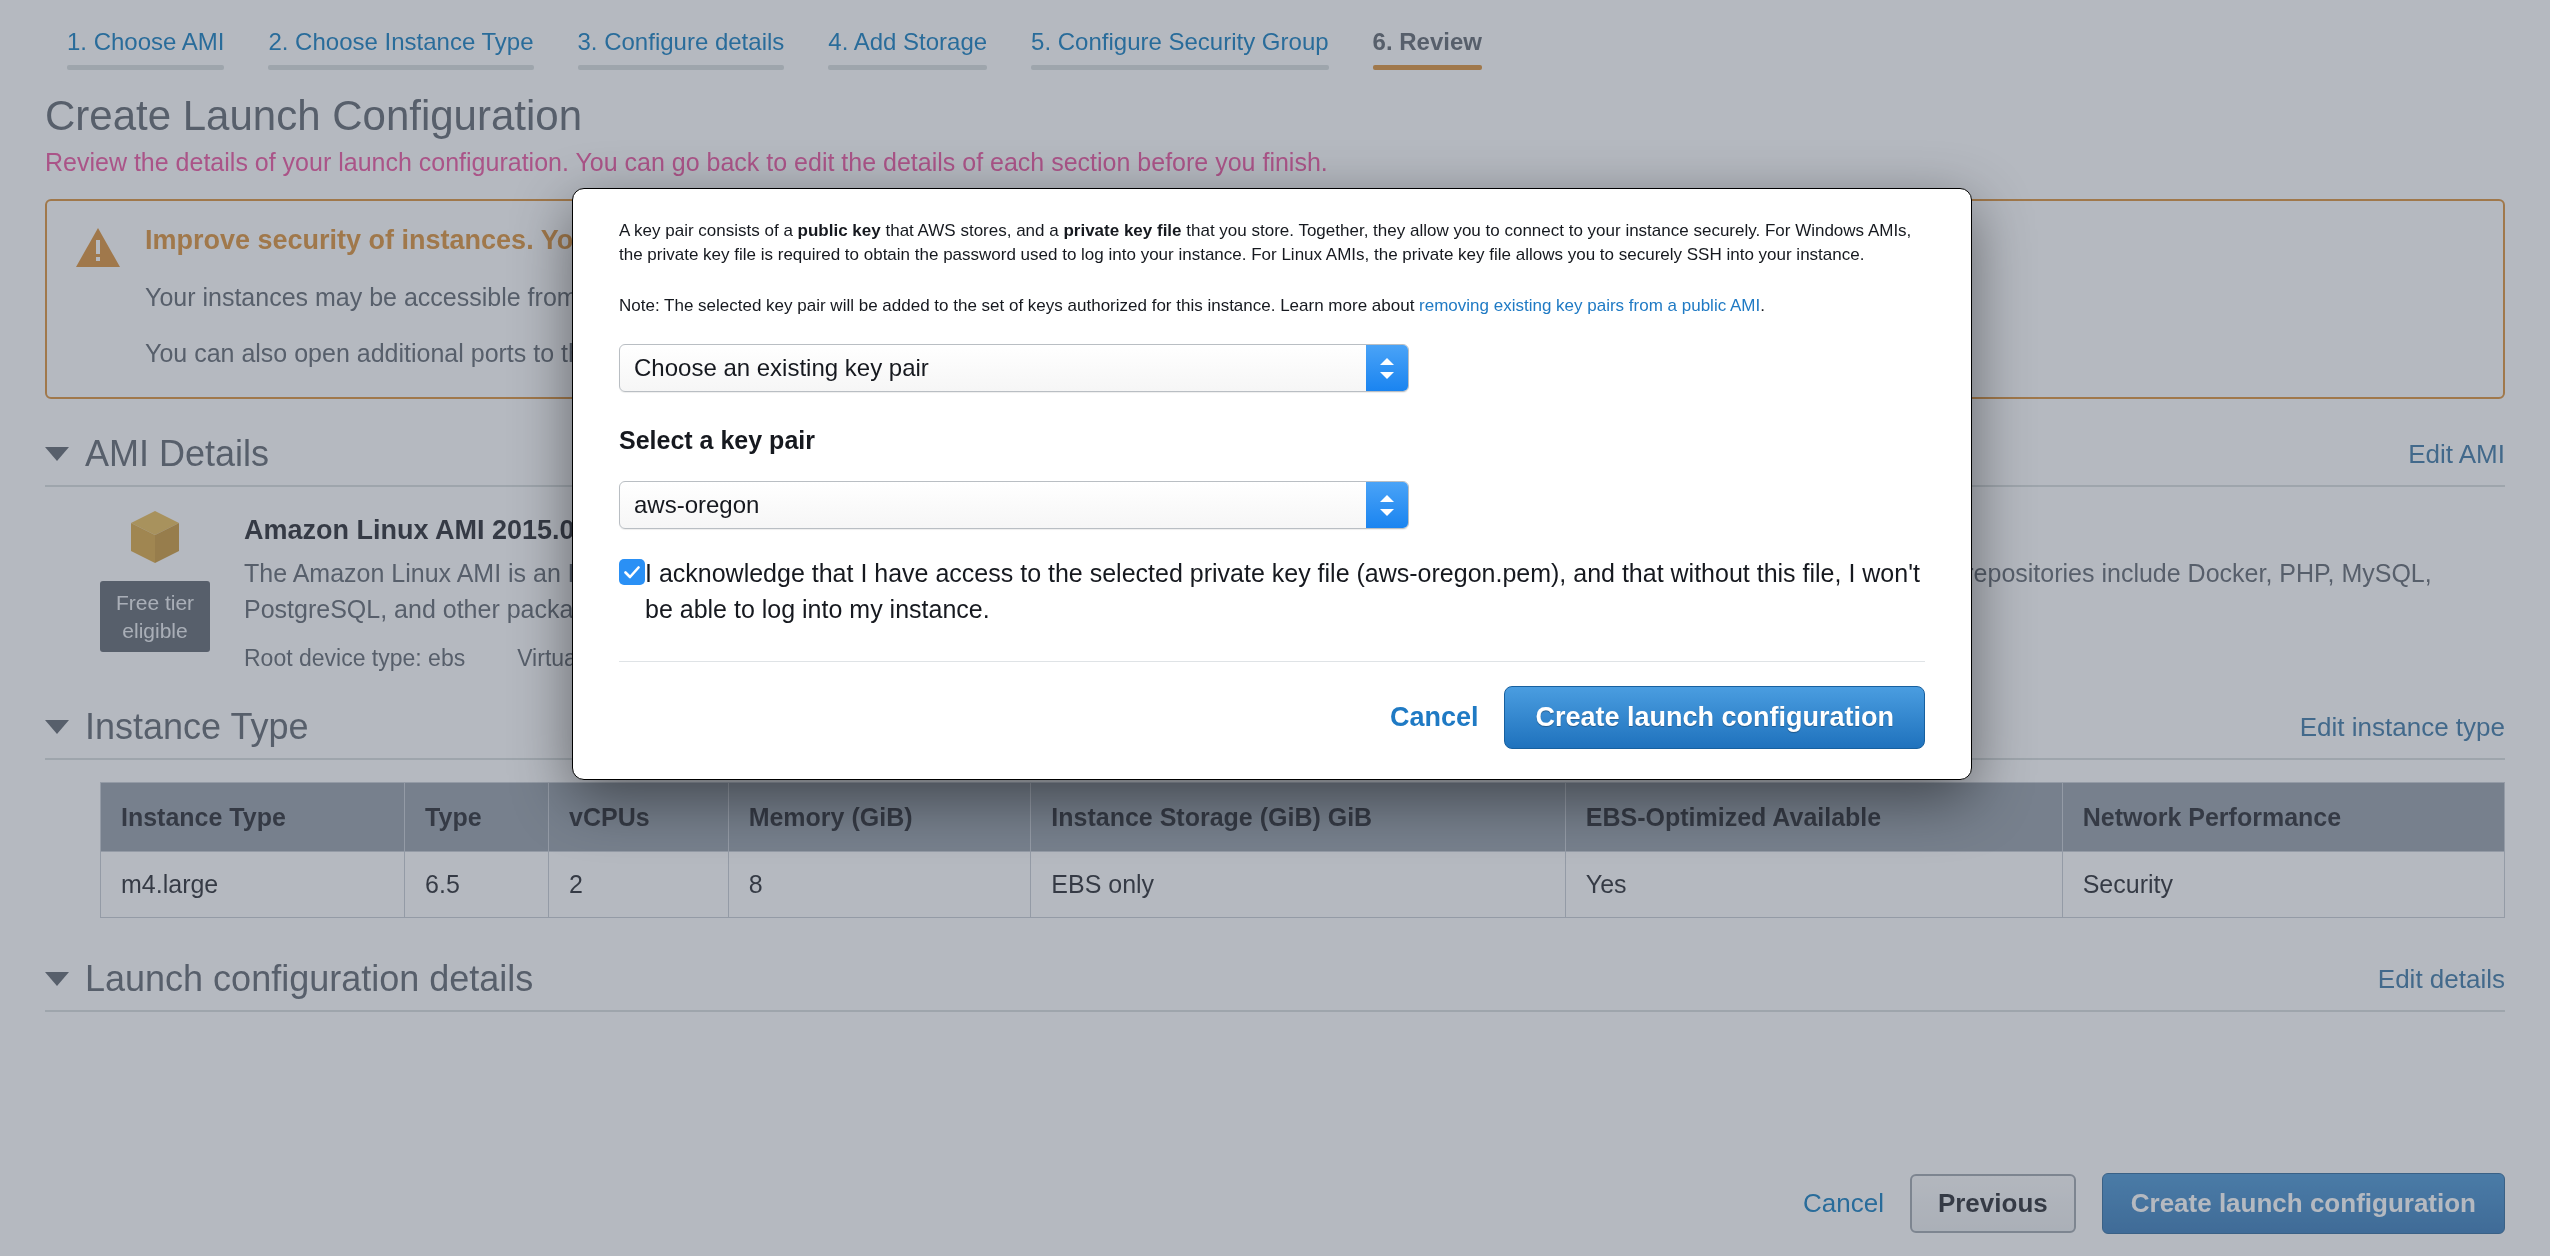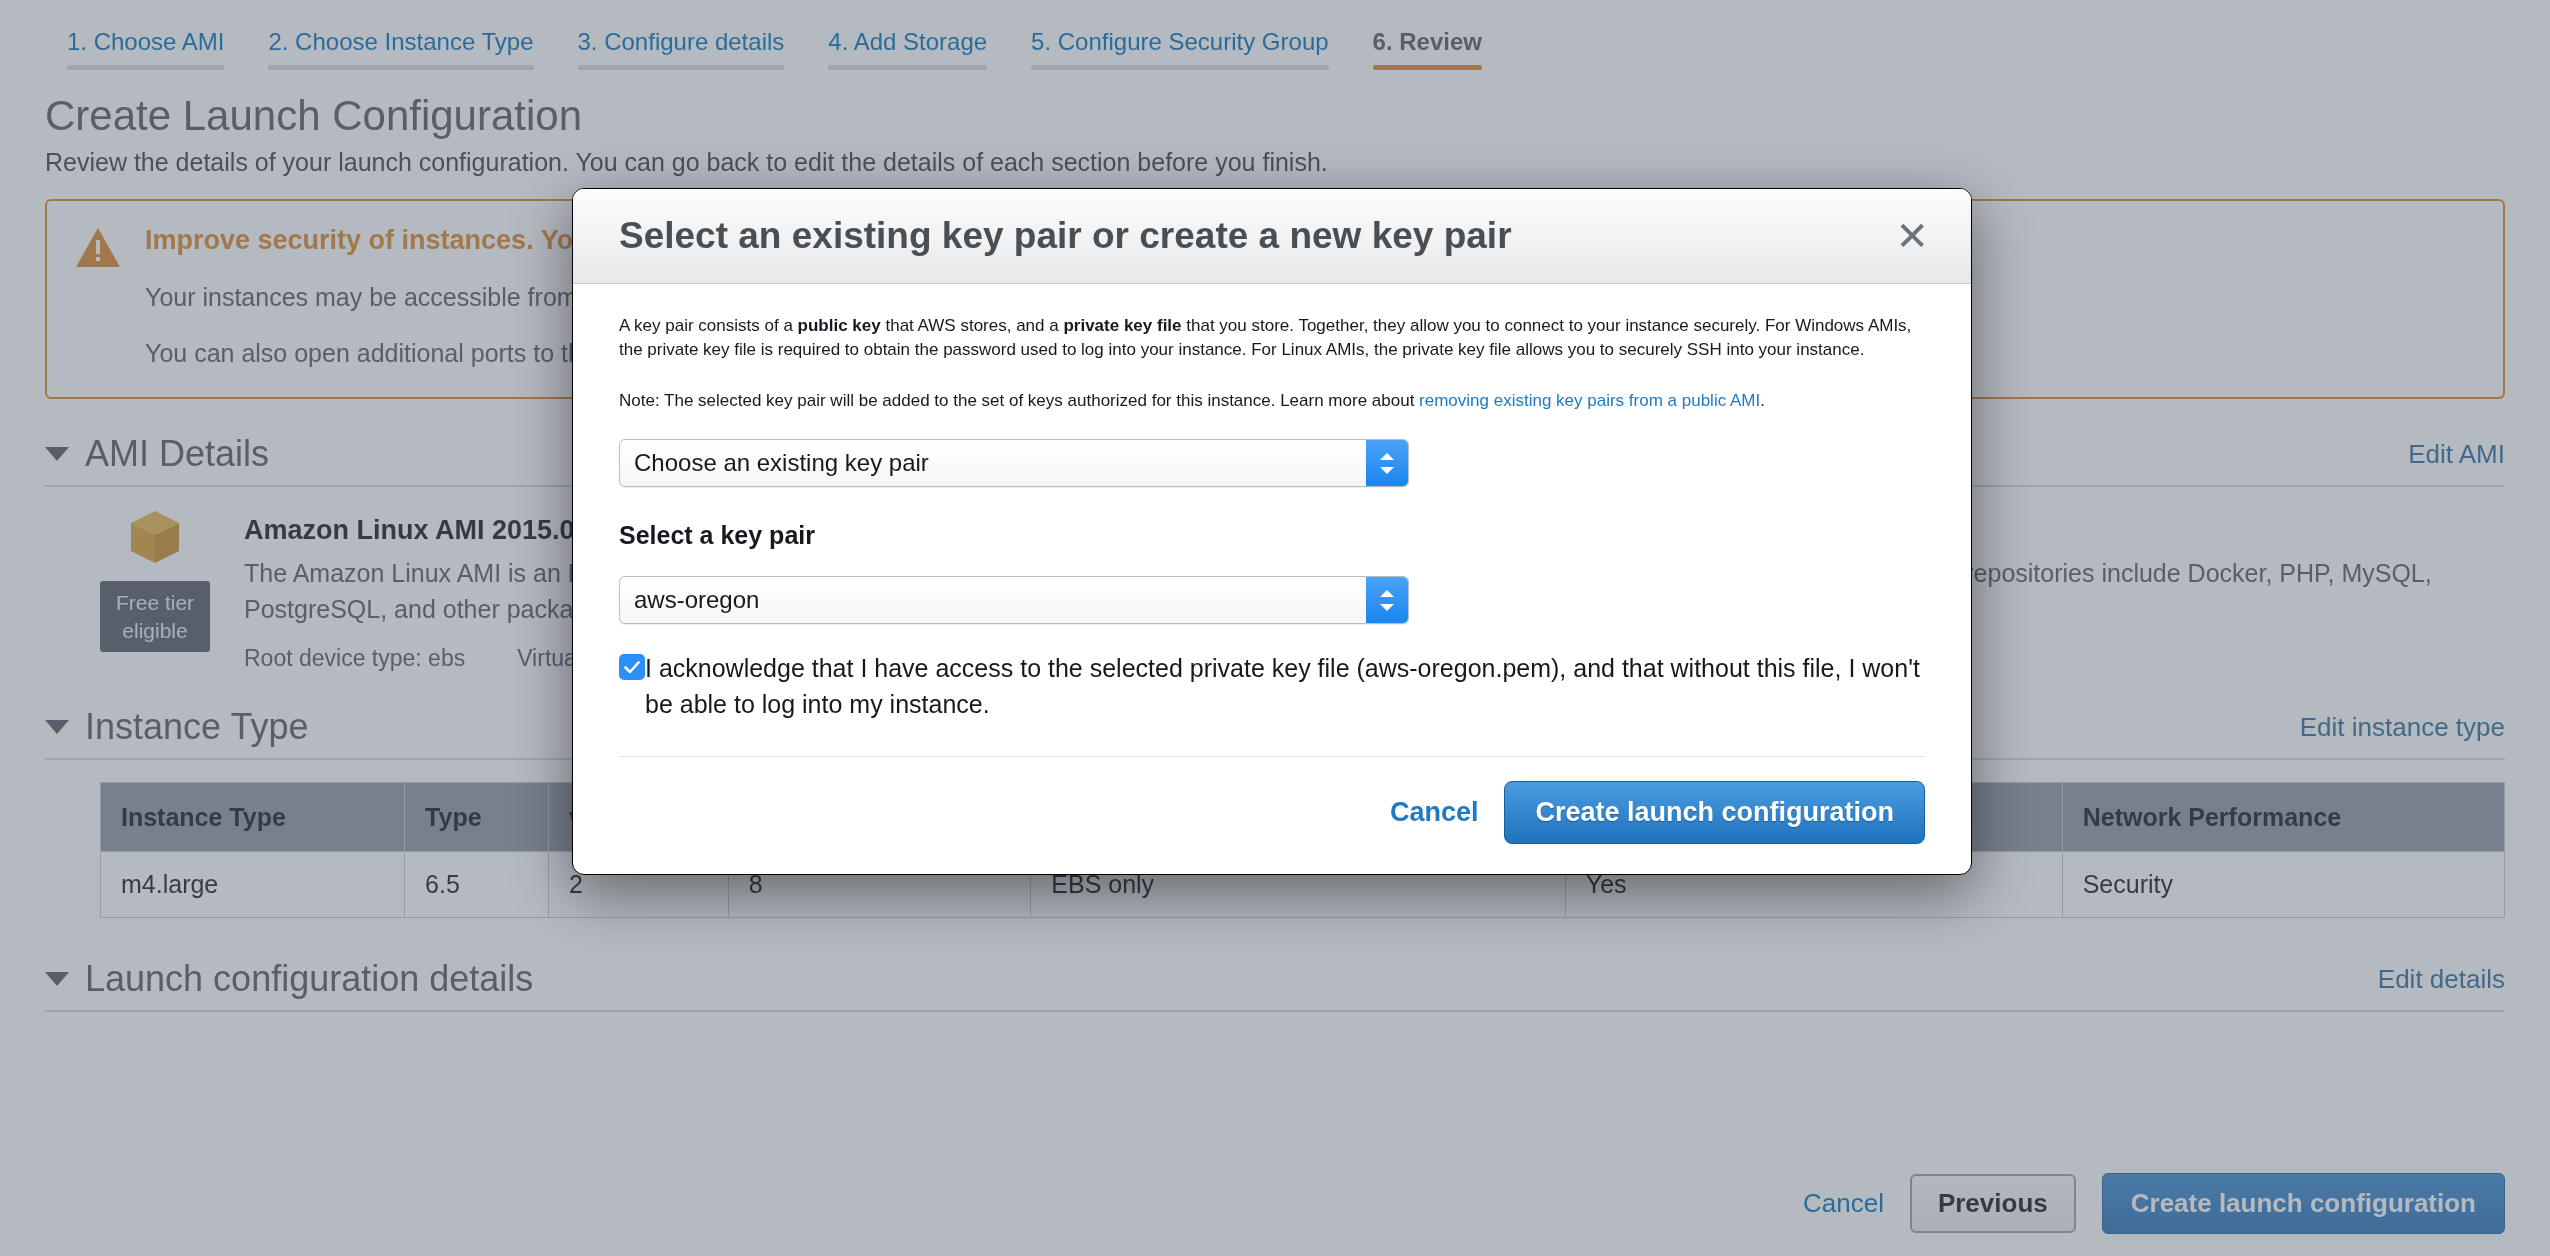--- a/index.html
+++ b/index.html
@@ -39,21 +39,21 @@
   .wtab .bar {
     position: absolute; left: 22px; right: 22px; bottom: 0;
     height: 5px; background: #d5dbdb; border-radius: 2px;
   }
   .wtab.active { color: #545b64; font-weight: 700; }
   .wtab.active .bar { background: #d9892a; }
 
   
   .page-head { padding: 22px 45px 0 45px; }
   .page-title { font-size: 42px; font-weight: 400; color: #545b64; line-height: 1.15; }
-  .page-sub { font-size: 25px; color: #404040; margin-top: 8px; }
+  .page-sub { font-size: 25px; color: #ec4899; margin-top: 8px; }
 
   
   .warn {
     margin: 22px 45px 0 45px;
     border: 2px solid #d9892a;
     border-radius: 6px;
     padding: 22px 28px 26px 28px;
     display: flex; gap: 24px;
     background: rgba(255,255,255,0.0);
   }
@@ -328,24 +328,20 @@
     <a class="lnk-btn" href="#">Cancel</a>
     <button class="btn-sec">Previous</button>
     <button class="btn-pri">Create launch configuration</button>
   </div>
 </div>
 
 <div id="dim"></div>
 
 <div id="modal">
 
-  <div class="m-head">
-    <div class="m-title">Select an existing key pair or create a new key pair</div>
-    <button class="m-close">✕</button>
-  </div>
 
   <div class="m-body">
     <p class="m-p">
       <span>A key pair consists of a </span><b>public key</b><span> that AWS stores, and a </span><b>private key file</b><span> that you store. Together, they allow you to connect to your instance securely. For Windows AMIs, the private key file is required to obtain the password used to log into your instance. For Linux AMIs, the private key file allows you to securely SSH into your instance.</span>
     </p>
 
     <p class="m-p">
       <span>Note: The selected key pair will be added to the set of keys authorized for this instance. Learn more about </span><a class="m-link" href="#">removing existing key pairs from a public AMI</a><span>.</span>
     </p>
   </div>

